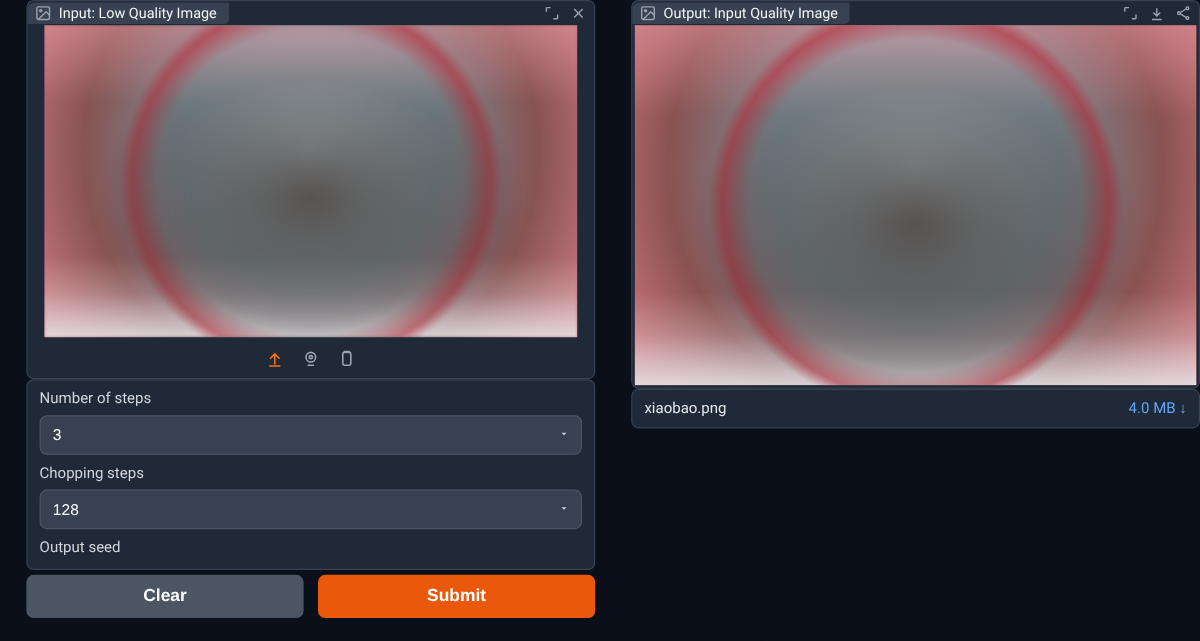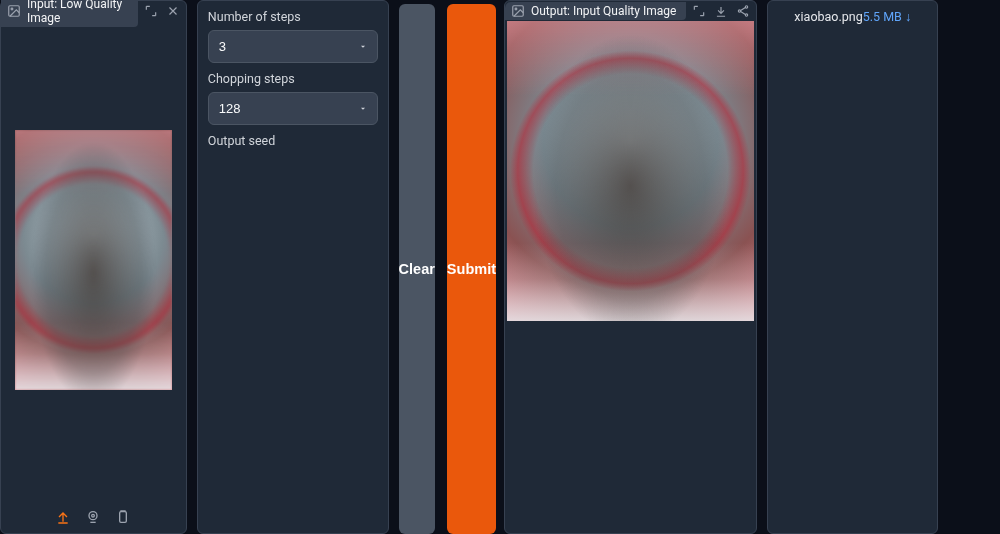--- a/index.html
+++ b/index.html
@@ -11,22 +11,23 @@
     width: 1000px;
     height: 534px;
     overflow: hidden;
     display: flex;
     gap: 8px;
     padding: 0;
   }
   .column {
     flex: 1;
     display: flex;
-    flex-direction: row;
-    gap: 10px;
+    flex-direction: column;
+    gap: 0;
+    margin-left: 22px;
   }
   .panel {
     background: #1f2937;
     border: 1px solid #374151;
     border-radius: 6px;
     display: flex;
     flex-direction: column;
     position: relative;
   }
   .panel-header {
@@ -181,21 +182,21 @@
     background: #374151;
     border-top-left-radius: 6px;
     border-top-right-radius: 6px;
     padding: 4px 8px;
     font-size: 12px;
   }
   .file-row {
     display: flex;
     align-items: center;
     justify-content: space-between;
-    padding: 8px 26px;
+    padding: 8px 10px;
     font-size: 12.5px;
   }
   .file-name { color: #e5e7eb; }
   .file-size { color: #60a5fa; }
 </style>
 </head>
 <body>
 
 <div class="column">
 
@@ -322,17 +323,17 @@
       </div>
     </div>
     <div class="output-image-area">
       <div class="img-placeholder"></div>
     </div>
   </div>
 
   <div class="download-panel">
     <div class="file-row">
       <span class="file-name">xiaobao.png</span>
-      <span class="file-size">5.5 MB ↓</span>
+      <span class="file-size">4.0 MB ↓</span>
     </div>
   </div>
 
 </div>
 
 </body></html>

